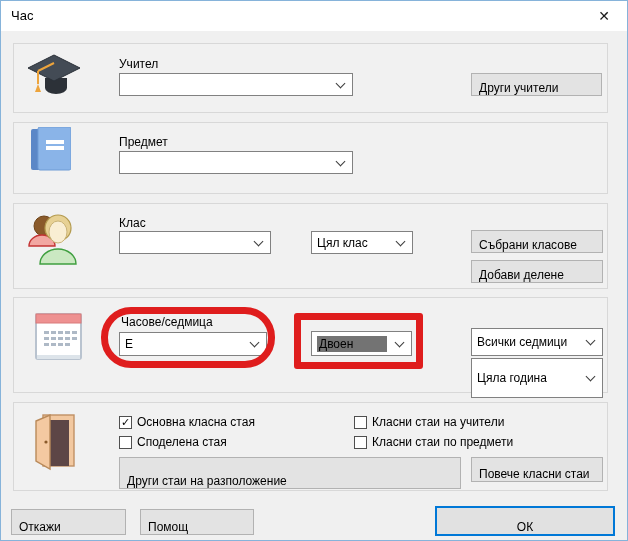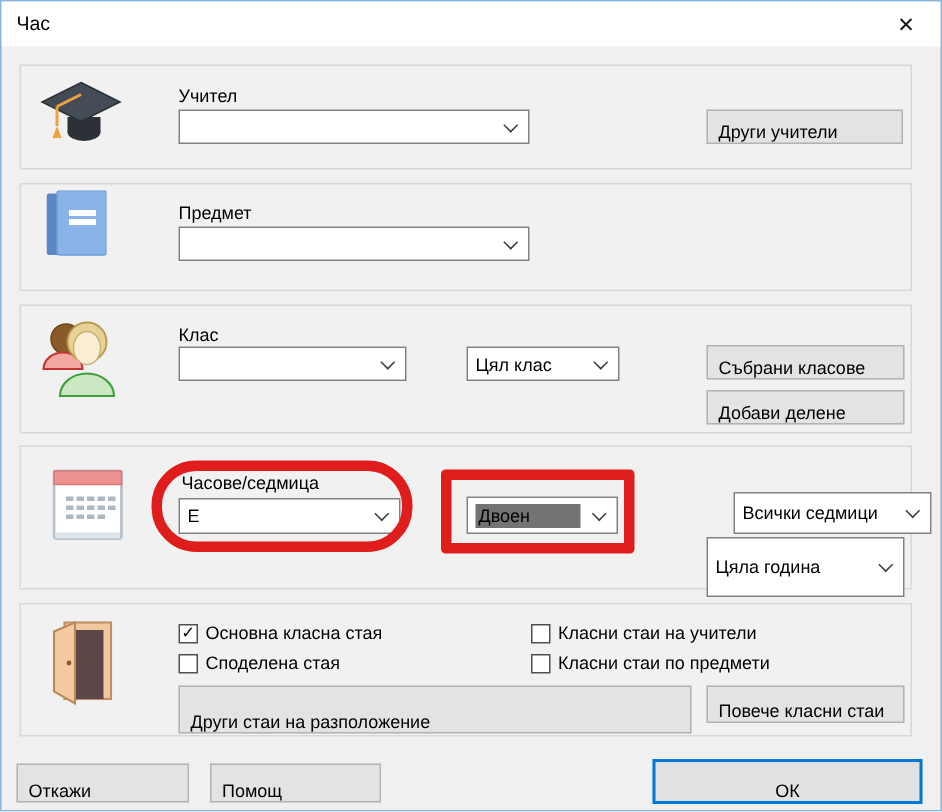--- a/index.html
+++ b/index.html
@@ -159,21 +159,21 @@
     <span class="combo-arrow">
         <i class="chev"></i>
       </span>
   </div>
   <div class="combo" style="left:310px; top:330px; width:101px; height:25px;">
     <span class="combo-value selected">Двоен</span>
     <span class="combo-arrow">
         <i class="chev"></i>
       </span>
   </div>
-  <div class="combo" style="left:488px; top:327px; width:132px; height:28px;">
+  <div class="combo" style="left:470px; top:327px; width:132px; height:28px;">
     <span class="combo-value">Всички седмици</span>
     <span class="combo-arrow">
         <i class="chev"></i>
       </span>
   </div>
   <div class="combo" style="left:470px; top:357px; width:132px; height:40px;">
     <span class="combo-value">Цяла година</span>
     <span class="combo-arrow">
         <i class="chev"></i>
       </span>

